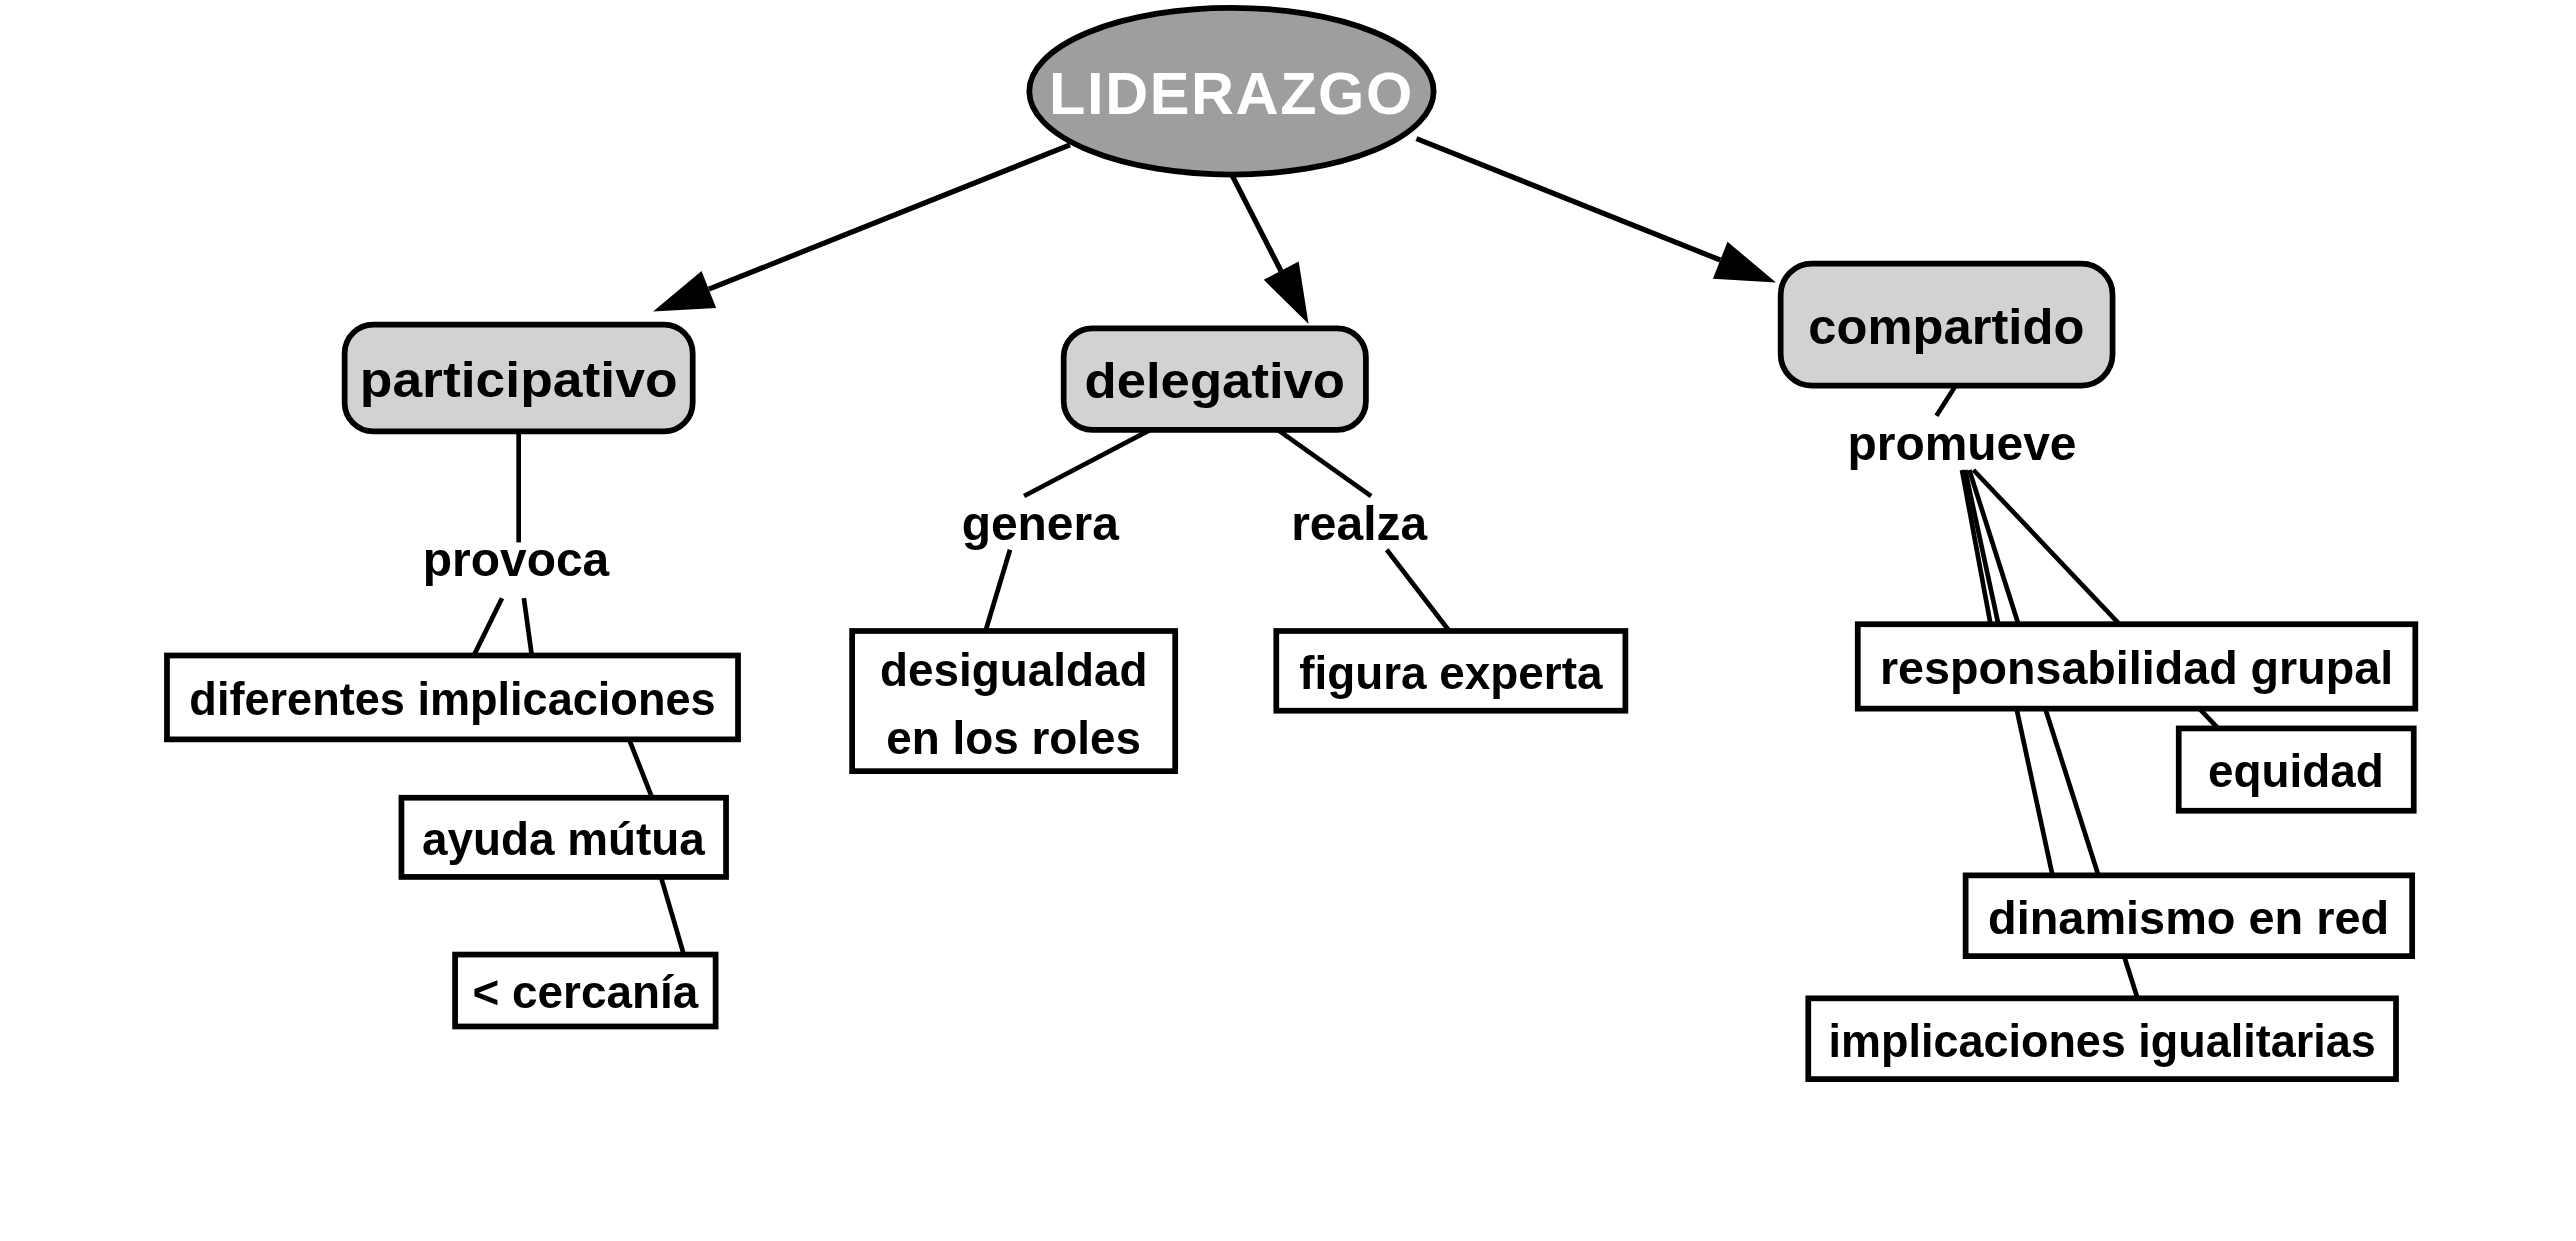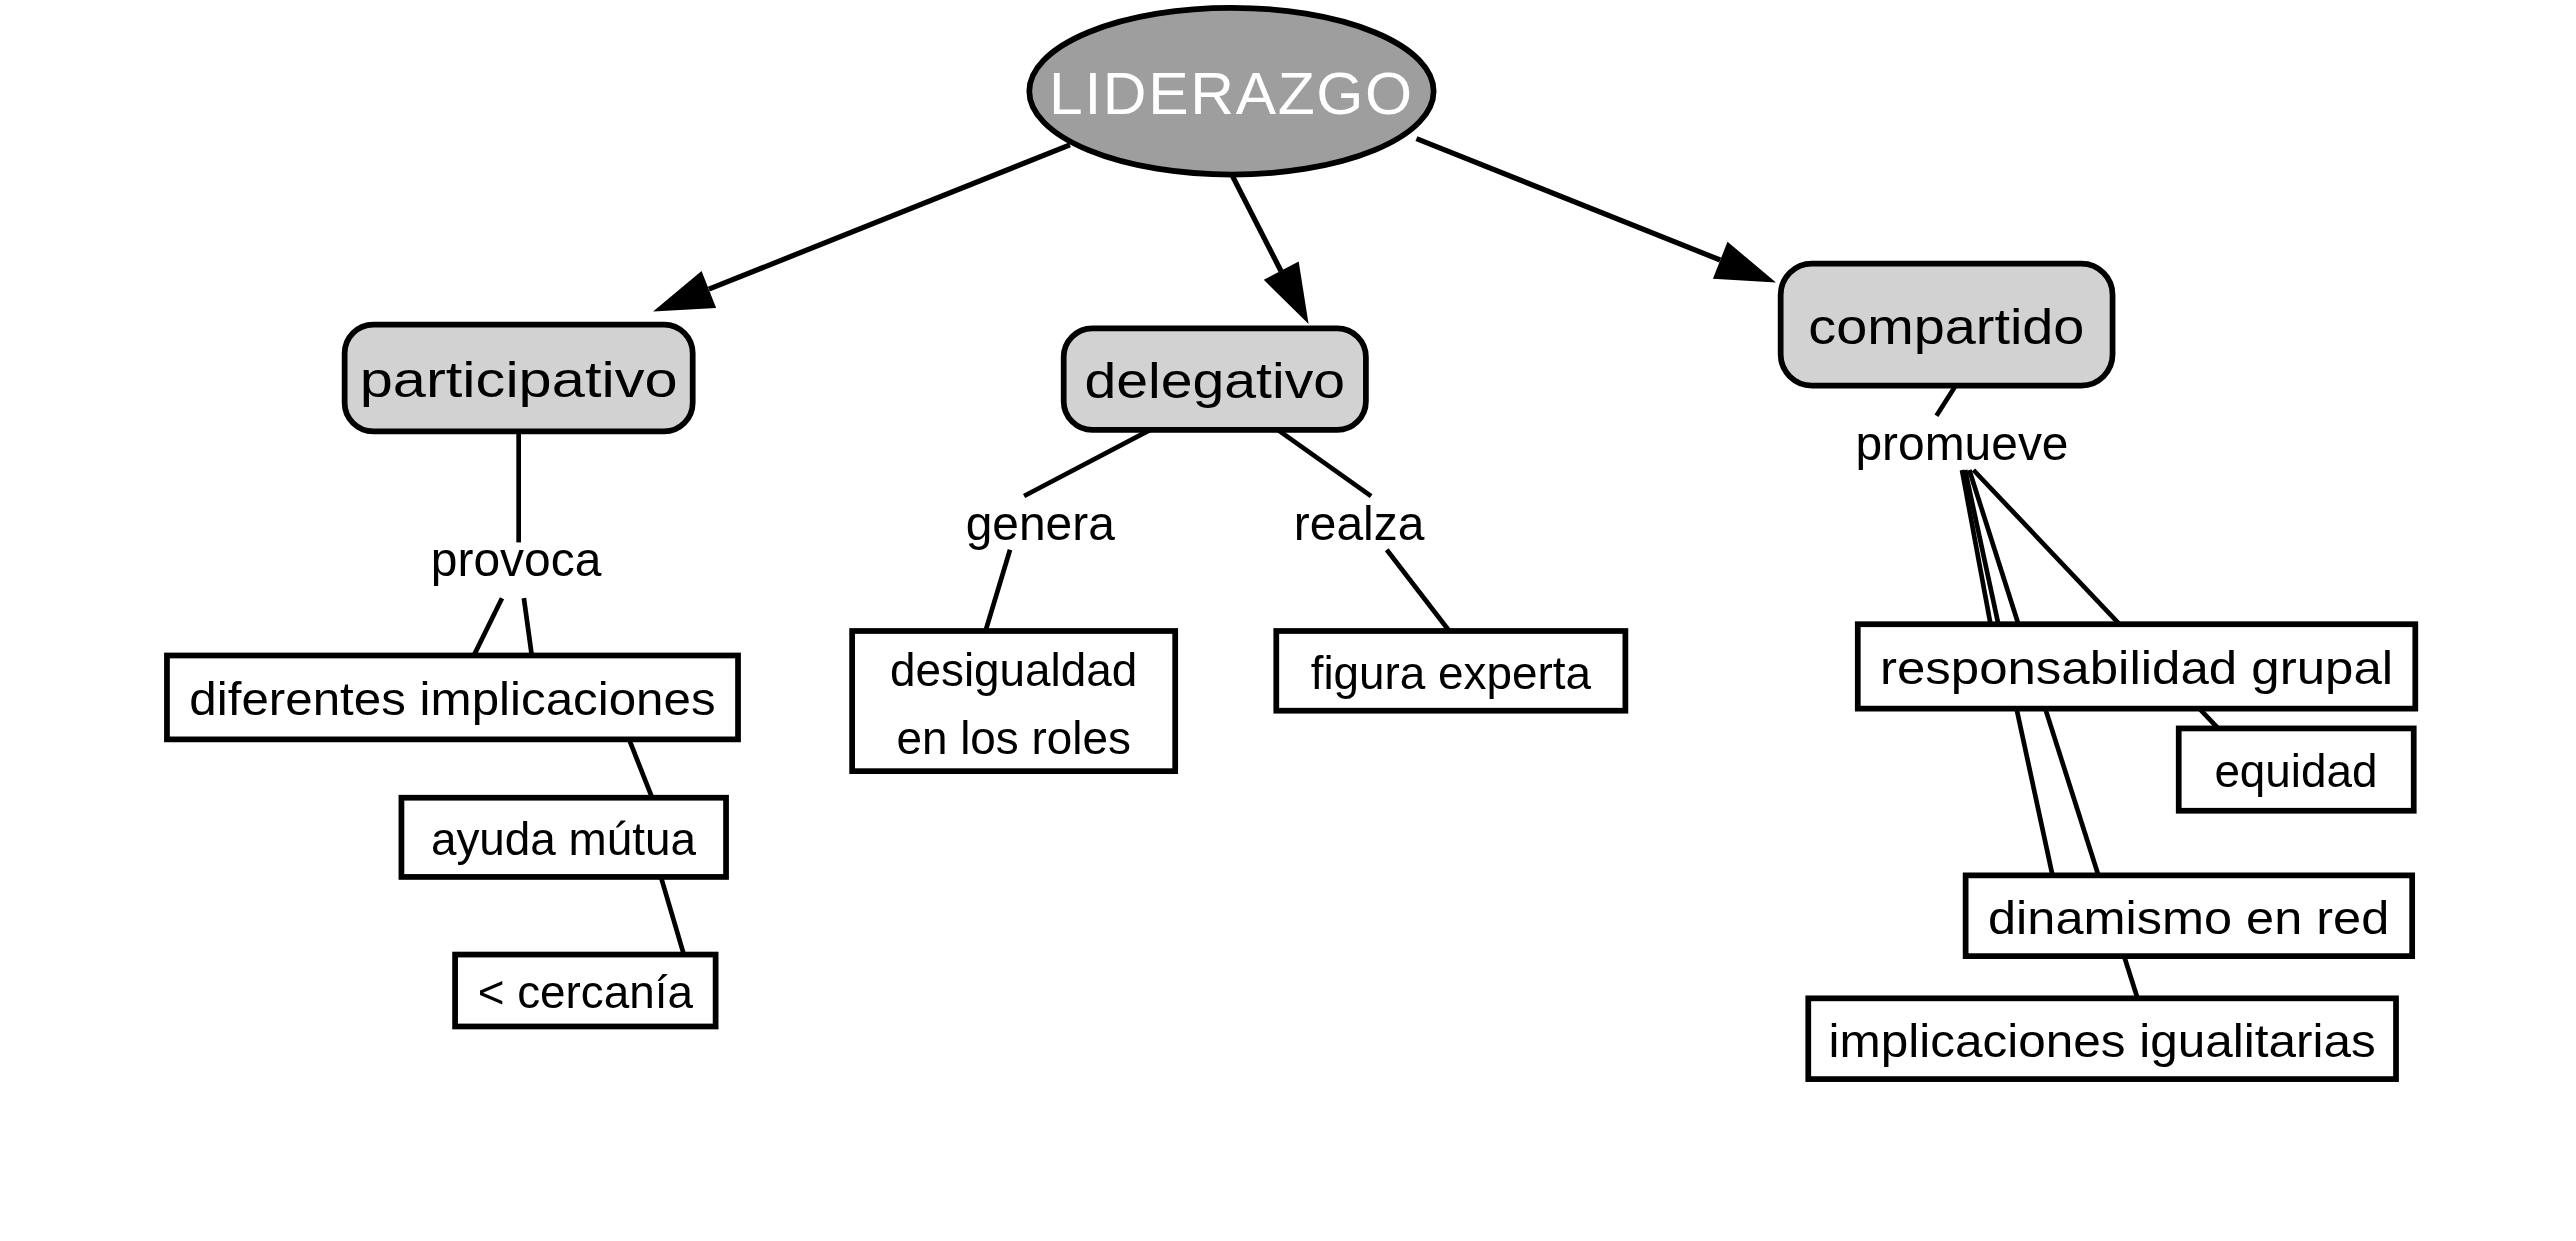--- a/index.html
+++ b/index.html
@@ -6,20 +6,21 @@
     margin: 0;
     padding: 0;
     background: #ffffff;
   }
   #canvas {
     position: relative;
     width: 2576px;
     height: 1089px;
     background: #ffffff;
     font-family: "Liberation Sans", sans-serif;
+    font-weight: bold;
   }
   #diagram-svg {
     position: absolute;
     left: 0;
     top: 0;
     width: 100%;
     height: 100%;
   }
   .edge {
     stroke: #000000;

